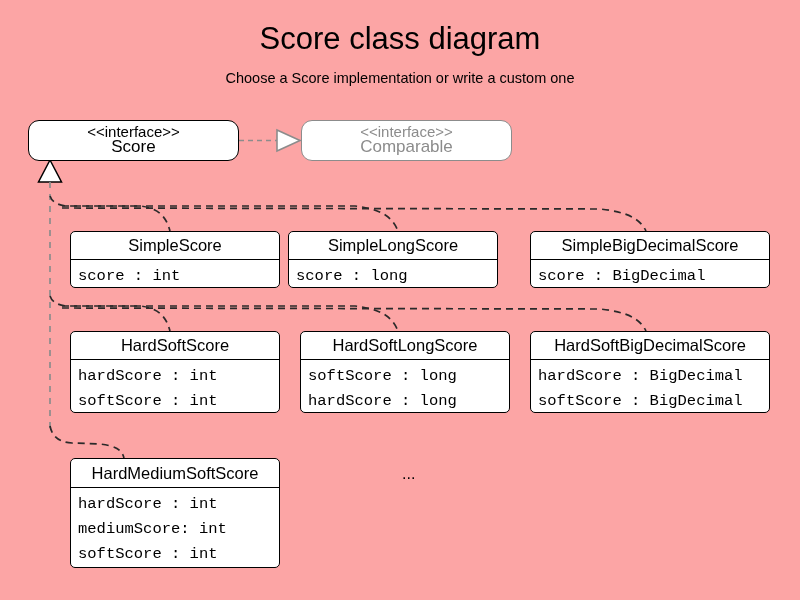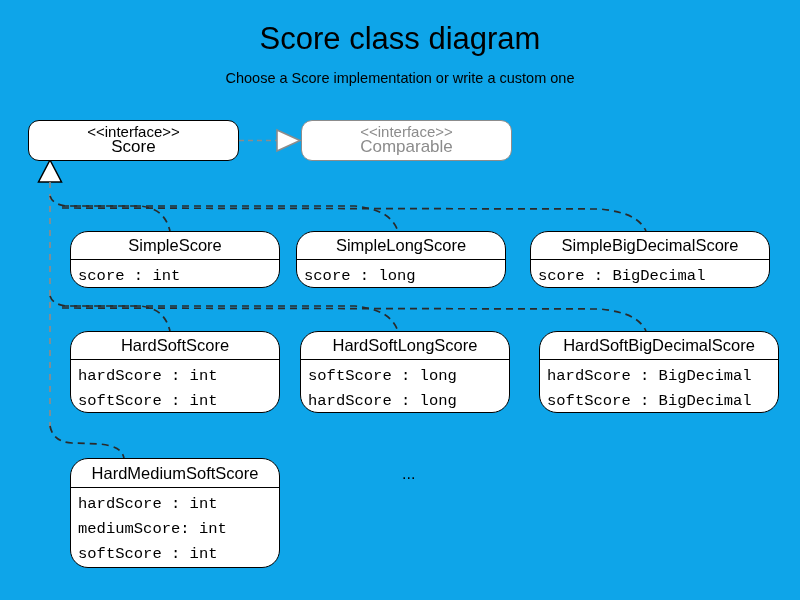--- a/index.html
+++ b/index.html
@@ -4,21 +4,21 @@
 <style>
   html, body {
     margin: 0;
     padding: 0;
     background: #ffffff;
   }
   #canvas {
     position: relative;
     width: 800px;
     height: 600px;
-    background: #0ea5e9;
+    background: #fca5a5;
     overflow: hidden;
     font-family: "Liberation Sans", "DejaVu Sans", sans-serif;
     color: #000000;
   }
 
   
   .diagram-title {
     position: absolute;
     left: 0;
     top: 20px;
@@ -50,21 +50,21 @@
     top: 0;
     width: 800px;
     height: 600px;
   }
 
   
   .uml-box {
     position: absolute;
     box-sizing: border-box;
     border: 1.3px solid #000000;
-    border-radius: 18px;
+    border-radius: 5px;
     background: #ffffff;
     overflow: hidden;
   }
   .uml-box.iface {
     border-radius: 11px;
   }
   .uml-box.muted {
     border-color: #8c8c8c;
     color: #8c8c8c;
   }
@@ -185,21 +185,21 @@
 
   <div id="class-boxes">
       <div class="uml-box" style="left: 70px; top: 231px; width: 210px; height: 57px;">
         <div class="name-compartment" style="height: 28px;">
           <div class="box-title">SimpleScore</div>
         </div>
         <div class="attr-compartment">
           <span class="attr">score : int</span>
         </div>
       </div>
-      <div class="uml-box" style="left: 296px; top: 231px; width: 210px; height: 57px;">
+      <div class="uml-box" style="left: 288px; top: 231px; width: 210px; height: 57px;">
         <div class="name-compartment" style="height: 28px;">
           <div class="box-title">SimpleLongScore</div>
         </div>
         <div class="attr-compartment">
           <span class="attr">score : long</span>
         </div>
       </div>
       <div class="uml-box" style="left: 530px; top: 231px; width: 240px; height: 57px;">
         <div class="name-compartment" style="height: 28px;">
           <div class="box-title">SimpleBigDecimalScore</div>
@@ -219,21 +219,21 @@
       </div>
       <div class="uml-box" style="left: 300px; top: 331px; width: 210px; height: 82px;">
         <div class="name-compartment" style="height: 28px;">
           <div class="box-title">HardSoftLongScore</div>
         </div>
         <div class="attr-compartment">
           <span class="attr">softScore : long</span>
           <span class="attr">hardScore : long</span>
         </div>
       </div>
-      <div class="uml-box" style="left: 530px; top: 331px; width: 240px; height: 82px; margin-left: 9px;">
+      <div class="uml-box" style="left: 530px; top: 331px; width: 240px; height: 82px;">
         <div class="name-compartment" style="height: 28px;">
           <div class="box-title">HardSoftBigDecimalScore</div>
         </div>
         <div class="attr-compartment">
           <span class="attr">hardScore : BigDecimal</span>
           <span class="attr">softScore : BigDecimal</span>
         </div>
       </div>
       <div class="uml-box" style="left: 70px; top: 458px; width: 210px; height: 110px;">
         <div class="name-compartment" style="height: 29px; justify-content: flex-end;">

